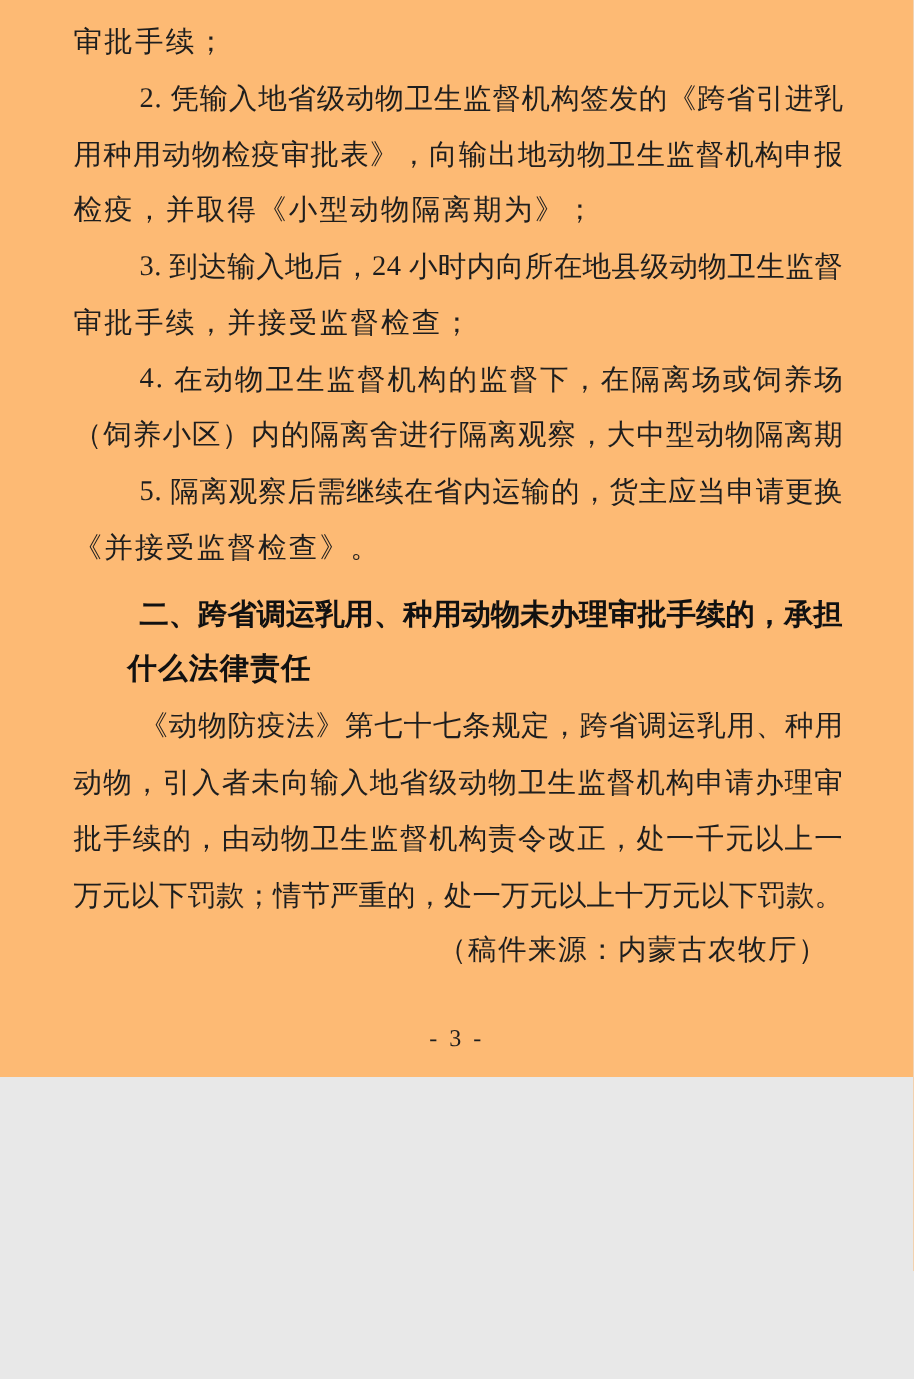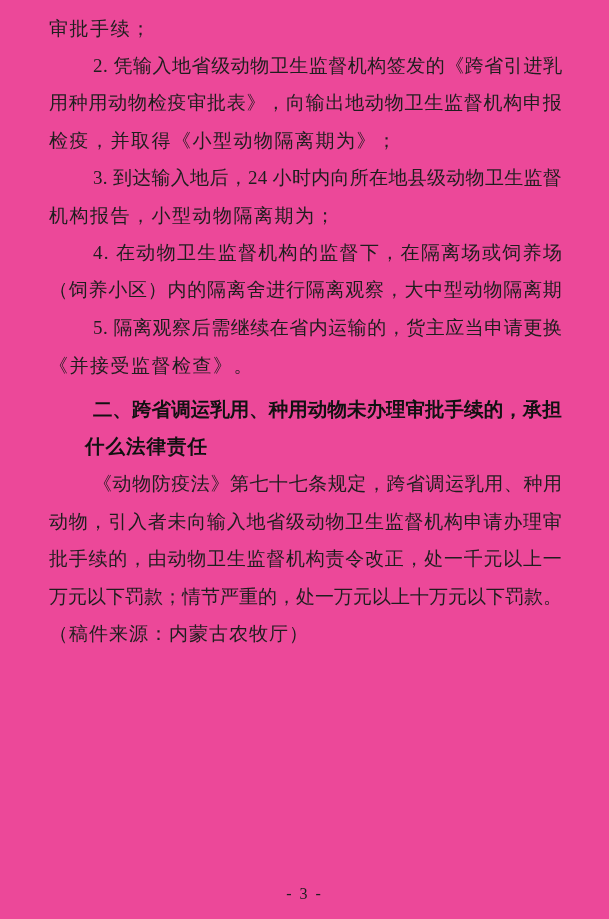--- a/index.html
+++ b/index.html
@@ -1,22 +1,22 @@
 <!DOCTYPE html>
 <html><head>
 <meta charset="utf-8">
 <style>
   * { margin: 0; padding: 0; box-sizing: border-box; }
   html, body { background: #e8e8e8; }
   .page {
     position: relative;
     width: 609px;
-    height: 919px;
+    height: 718px;
     margin: 0 auto;
-    background: #ec4899;
+    background: #fdba74;
     overflow: hidden;
     font-family: "Liberation Serif", "DejaVu Serif", serif;
     color: #1e1e1e;
     text-decoration: underline;
   }
   .doc-body {
     position: absolute;
     top: 10px;
     left: 49px;
     right: 47px;
@@ -32,21 +32,21 @@
     align-items: center;
   }
   .left {
     line-height: 37.4px;
     text-align: left;
     letter-spacing: 1.5px;
     white-space: nowrap;
   }
   .right {
     line-height: 37.4px;
-    text-align: left;
+    text-align: right;
     letter-spacing: 1px;
     padding-right: 10px;
     white-space: nowrap;
   }
   .indent { padding-left: 44px; }
   .heading-justify, .heading-left {
     font-family: "Liberation Sans", "DejaVu Sans", sans-serif;
     font-weight: bold;
     font-size: 19.5px;
     color: #111111;
@@ -155,21 +155,21 @@
         <span>地</span>
         <span>县</span>
         <span>级</span>
         <span>动</span>
         <span>物</span>
         <span>卫</span>
         <span>生</span>
         <span>监</span>
         <span>督</span>
       </div>
-      <div class="line left">机构报告，小型动物隔离期为；</div>
+      <div class="line left">审批手续，并接受监督检查；</div>
       <div class="line justify indent">
         <span>4</span>
         <span>.</span>
         <span>&nbsp;</span>
         <span>在</span>
         <span>动</span>
         <span>物</span>
         <span>卫</span>
         <span>生</span>
         <span>监</span>

